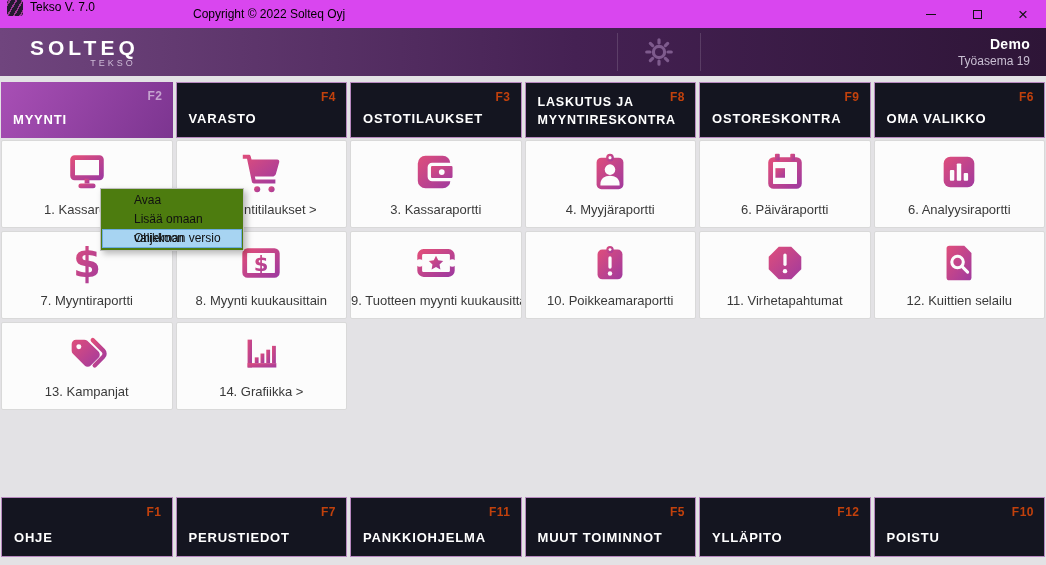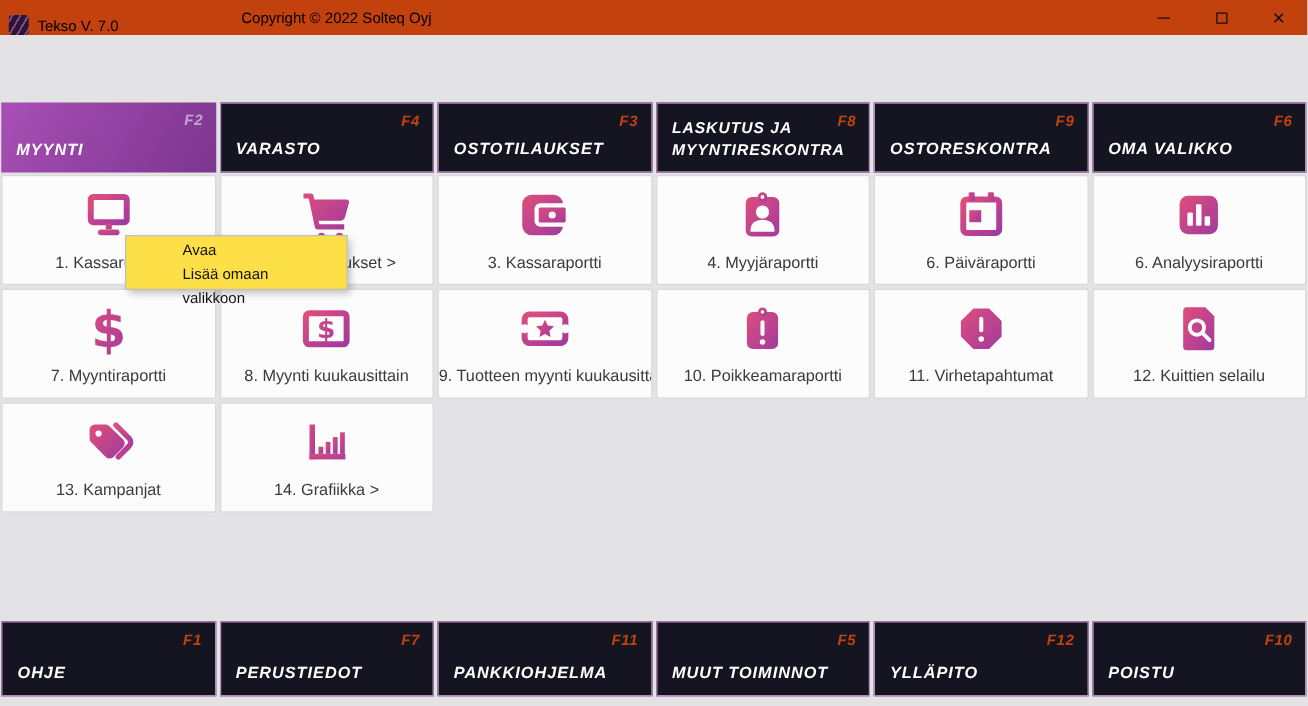--- a/index.html
+++ b/index.html
@@ -1,22 +1,22 @@
 <!DOCTYPE html>
 <html><head>
 <meta charset="utf-8">
 <style>
   * { margin:0; padding:0; box-sizing:border-box; }
   html,body { width:1046px; height:565px; overflow:hidden; }
   body { font-family:"Liberation Sans", sans-serif; background:#e3e2e5; }
   #app { position:relative; width:1046px; height:565px; background:#e3e2e5; }
 
   
-  .titlebar { position:absolute; left:0; top:0; width:100%; height:28px; background:#c2410c;
-              display:flex; align-items:flex-end; font-size:12px; color:#000; }
+  .titlebar { position:absolute; left:0; top:0; width:100%; height:28px; background:#d946ef;
+              display:flex; align-items:flex-start; font-size:12px; color:#000; }
   .app-icon { width:16px; height:16px; margin-left:7px; border-radius:3px;
               background:repeating-linear-gradient(120deg,#241a30 0 2px,#9c3a93 2px 3.5px,#241a30 3.5px 5.5px); }
   .app-title { margin-left:7px; }
   .copyright { position:absolute; left:193px; top:0; height:44px; line-height:28px; }
   .win-btns { margin-left:auto; display:flex; height:100%; }
   .win-btn { width:46px; height:100%; display:flex; align-items:center; justify-content:center; }
   .glyph-min { width:10px; height:1px; background:#111; }
   .glyph-max { width:9px; height:9px; border:1px solid #111; }
   .glyph-close { font-size:17px; line-height:1; color:#111; }
 
@@ -29,21 +29,21 @@
   .logo-sub { font-size:9px; letter-spacing:3px; color:#cdbbd6; text-align:right; margin-top:-2px; padding-right:3px; }
   .gear-wrap { position:absolute; left:617px; top:5px; width:84px; height:38px;
                display:flex; align-items:center; justify-content:center;
                border-left:1px solid rgba(255,255,255,.14); border-right:1px solid rgba(255,255,255,.14); }
   .header-right { margin-left:auto; text-align:right; padding-right:16px; }
   .user-name { font-size:14px; font-weight:bold; color:#fff; letter-spacing:.3px; }
   .workstation { font-size:12px; color:#c9bfd2; margin-top:2px; }
 
   
   .tabs-row, .bottom-row { position:absolute; left:1px; right:1px; display:grid;
-                           grid-template-columns:repeat(6,1fr); gap:3px;font-style:italic; }
+                           grid-template-columns:repeat(6,1fr); gap:3px; }
   .tabs-row { top:82px; height:56px; }
   .bottom-row { top:497px; height:60px; }
   .tab { position:relative; background:#141520; border:1px solid #b788bf; }
   .tab.active { background:linear-gradient(120deg,#a84fb5,#7c3590); border:none; }
   .tab-label { position:absolute; left:12px; bottom:11px; color:#fff; font-weight:bold;
                font-size:13px; letter-spacing:.8px; white-space:nowrap; }
   .tab-label.wrap { white-space:normal; bottom:8px; font-size:12.5px; line-height:1.4; max-width:152px; }
   .fkey { position:absolute; top:7px; right:10px; font-size:12px; font-weight:bold;
           color:#c2410c; letter-spacing:.5px; }
   .tab.active .fkey { color:#c5a3cf; }
@@ -51,22 +51,22 @@
   
   .tile-grid { position:absolute; left:1px; right:1px; top:140px; display:grid;
                grid-template-columns:repeat(6,1fr); grid-auto-rows:88px; gap:3px; }
   .tile { background:#fcfcfc; border:1px solid #d9d9d9; border-radius:2px;
           display:flex; flex-direction:column; align-items:center; justify-content:flex-end;
           padding-bottom:10px; overflow:hidden; }
   .tile svg { margin-bottom:7px; flex:none; }
   .tile-label { font-size:13px; color:#3a3a3a; white-space:nowrap; max-width:100%; overflow:hidden; }
 
   
-  .ctx { position:absolute; left:100px; top:188px; width:178px; background:#fde047;
-         border:1px solid #bfbfbf; box-shadow:3px 3px 6px rgba(0,0,0,.25); z-index:10; padding:2px 13px; }
+  .ctx { position:absolute; left:100px; top:188px; width:144px; background:#4d7c0f;
+         border:1px solid #bfbfbf; box-shadow:3px 3px 6px rgba(0,0,0,.25); z-index:10; padding:2px 1px; }
   .ctx-item { height:19px; line-height:19px; padding-left:32px; font-size:12px; color:#111; }
   .ctx-item.hl { background:#a7d4f2; outline:1px solid #6aabdf; outline-offset:-1px; }
 
   .defs-svg { position:absolute; width:0; height:0; }
 </style>
 </head>
 <body>
 
 <svg class="defs-svg" aria-hidden="true">
   <defs>
@@ -89,20 +89,38 @@
         </div>
       <div class="win-btn">
           <div class="glyph-max"></div>
         </div>
       <div class="win-btn">
           <span class="glyph-close">×</span>
         </div>
     </div>
   </div>
 
+  <div class="header">
+    <div class="logo">
+      <div class="logo-main">SOLTEQ</div>
+      <div class="logo-sub">TEKSO</div>
+    </div>
+    <div class="gear-wrap">
+      <svg width="32" height="32" viewBox="0 0 24 24">
+        <g stroke="#7e5b8d" stroke-width="2.4" fill="none" stroke-linecap="round">
+          <circle cx="12" cy="12" r="4.2"></circle>
+          <path d="M12 2.8v2.4M12 18.8v2.4M2.8 12h2.4M18.8 12h2.4M5.5 5.5l1.7 1.7M16.8 16.8l1.7 1.7M18.5 5.5l-1.7 1.7M7.2 16.8l-1.7 1.7"></path>
+        </g>
+      </svg>
+    </div>
+    <div class="header-right">
+      <div class="user-name">Demo</div>
+      <div class="workstation">Työasema 19</div>
+    </div>
+  </div>
 
   <div class="tabs-row">
     <div class="tab active">
       <span class="fkey">F2</span>
       <span class="tab-label">MYYNTI</span>
     </div>
     <div class="tab">
       <span class="fkey">F4</span>
       <span class="tab-label">VARASTO</span>
     </div>
@@ -257,20 +275,21 @@
         <rect x="35.5" y="15.5" width="4" height="18" fill="url(#pg)"></rect>
       </svg>
       <span class="tile-label">14. Grafiikka &gt;</span>
     </div>
 
   </div>
 
   <div class="ctx">
     <div class="ctx-item">Avaa</div>
     <div class="ctx-item">Lisää omaan valikkoon</div>
+    <div class="ctx-item hl">Ohjelman versio</div>
   </div>
 
   <div class="bottom-row">
     <div class="tab">
       <span class="fkey">F1</span>
       <span class="tab-label">OHJE</span>
     </div>
     <div class="tab">
       <span class="fkey">F7</span>
       <span class="tab-label">PERUSTIEDOT</span>

